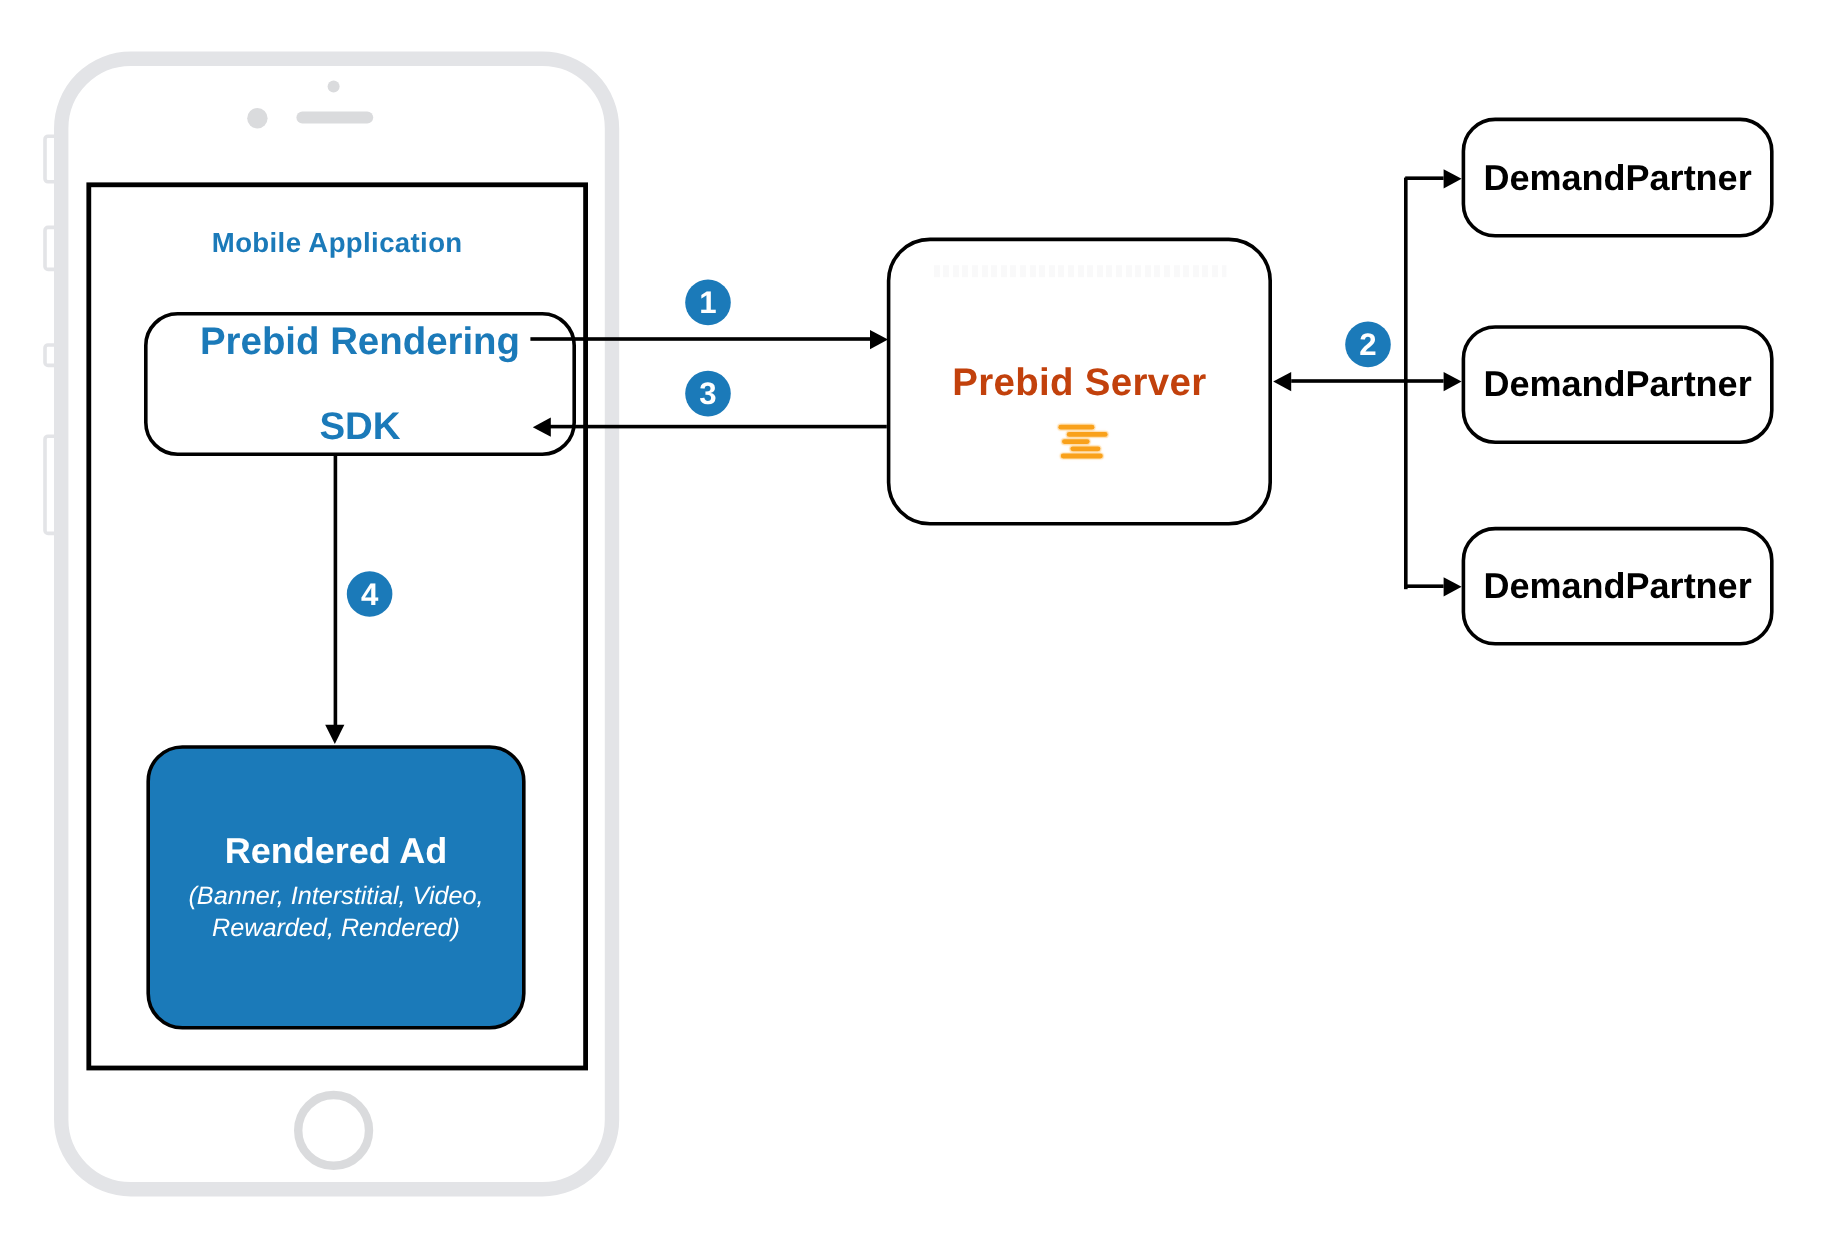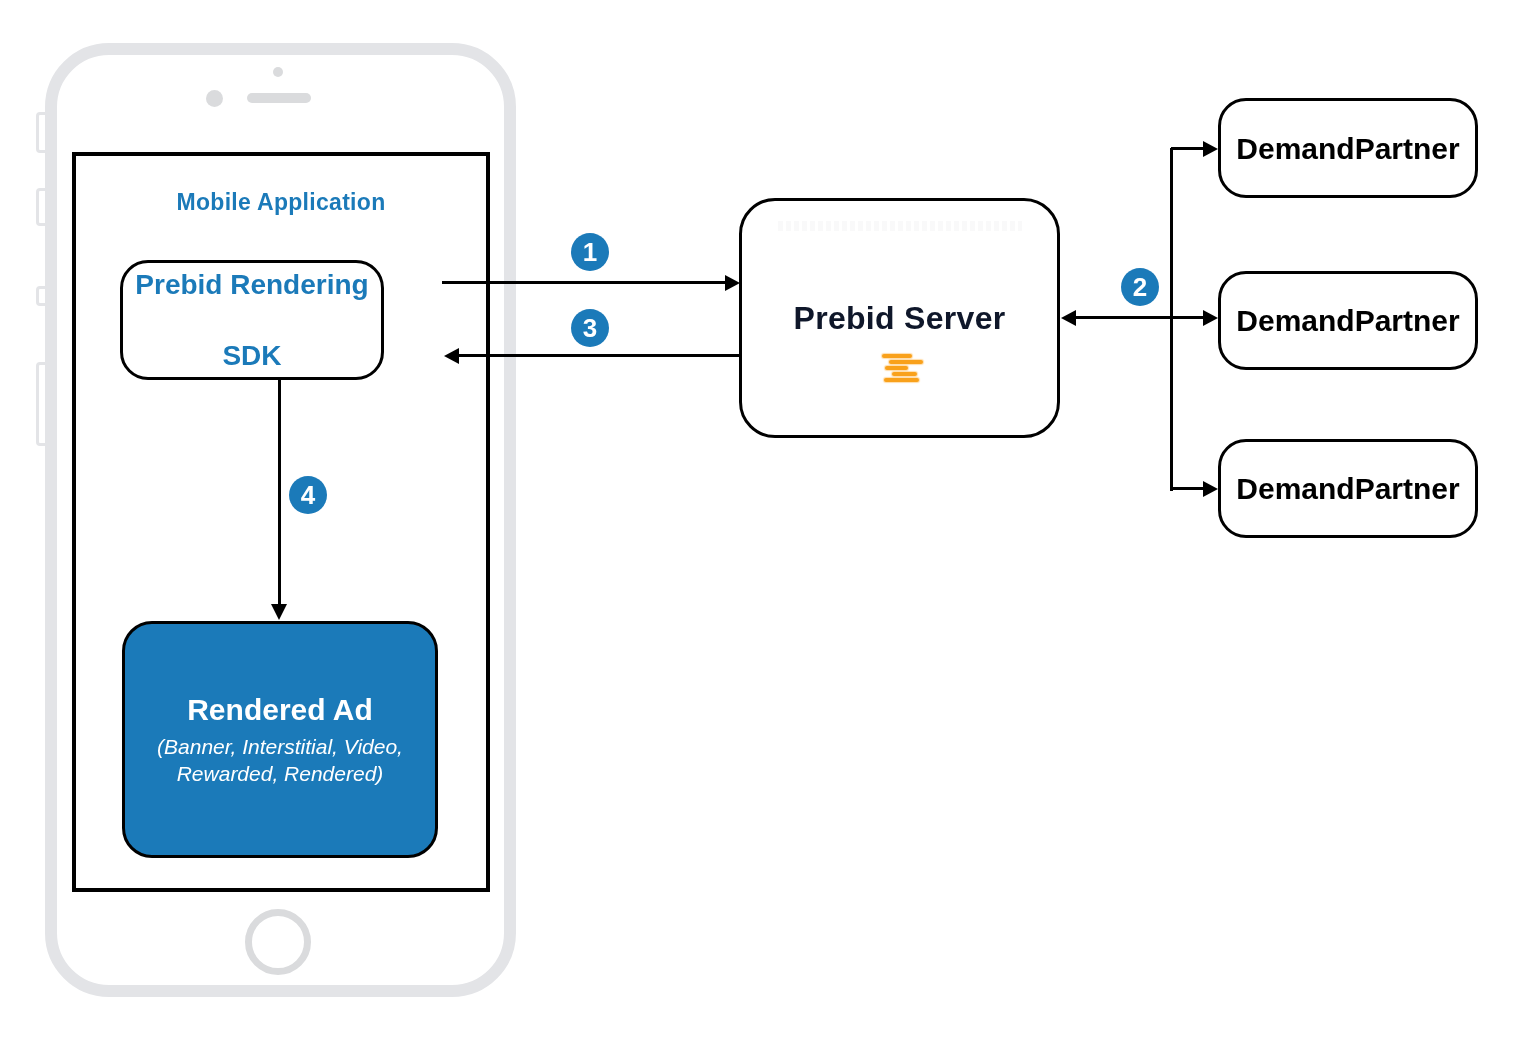--- a/index.html
+++ b/index.html
@@ -23,45 +23,45 @@
   .home-btn{position:absolute;left:245px;top:909px;width:66px;height:66px;box-sizing:border-box;border:7px solid #DADBDD;border-radius:50%;background:#ffffff;}
   .screen{
     position:absolute;left:72px;top:152px;width:418px;height:740px;box-sizing:border-box;
     border:4px solid #000000;background:#ffffff;
   }
   .app-title{
     position:absolute;left:72px;top:189px;width:418px;text-align:center;
     font-size:23px;font-weight:bold;color:#1B7AB9;letter-spacing:0.3px;
   }
   .sdk-box{
-    position:absolute;left:120px;top:260px;width:264px;height:120px;box-sizing:border-box;
+    position:absolute;left:120px;top:260px;width:360px;height:120px;box-sizing:border-box;
     border:3px solid #000000;border-radius:28px;background:#ffffff;
     display:flex;flex-direction:column;align-items:center;justify-content:center;
-    font-size:28px;font-weight:bold;color:#1B7AB9;line-height:31px;text-align:center;gap:40px;
+    font-size:32px;font-weight:bold;color:#1B7AB9;line-height:31px;text-align:center;gap:40px;
   }
   .ad-box{
     position:absolute;left:122px;top:621px;width:316px;height:237px;box-sizing:border-box;
     border:3px solid #000000;border-radius:30px;background:#1B7AB9;
     display:flex;flex-direction:column;align-items:center;justify-content:center;
     color:#ffffff;text-align:center;
   }
   .ad-title{font-size:30px;font-weight:bold;margin-bottom:6px;}
   .ad-sub{font-size:21px;font-style:italic;line-height:27px;}
   
   .server-box{
     position:absolute;left:739px;top:198px;width:321px;height:240px;box-sizing:border-box;
     border:3px solid #000000;border-radius:36px;background:#ffffff;
   }
   .server-watermark{
     position:absolute;left:778px;top:221px;width:244px;height:10px;opacity:0.6;
     background:repeating-linear-gradient(90deg,#F5F5F6 0 5px,#ffffff 5px 8px);
   }
   .server-label{
     position:absolute;left:739px;top:300px;width:321px;text-align:center;
-    font-size:32px;font-weight:bold;color:#0f172a;letter-spacing:0.3px;
+    font-size:32px;font-weight:bold;color:#c2410c;letter-spacing:0.3px;
   }
   .prebid-logo{position:absolute;left:882px;top:354px;width:45px;height:28px;}
   .prebid-logo .bar{position:absolute;height:4px;border-radius:2px;background:#F9A11B;box-shadow:0 0 1px 1px rgba(255,193,100,0.55);}
   .bar1{left:0px;top:0px;width:30px;}
   .bar2{left:7px;top:6px;width:34px;}
   .bar3{left:3px;top:12px;width:23px;}
   .bar4{left:10px;top:18px;width:25px;}
   .bar5{left:2px;top:24px;width:35px;}
   
   .demand-box{

